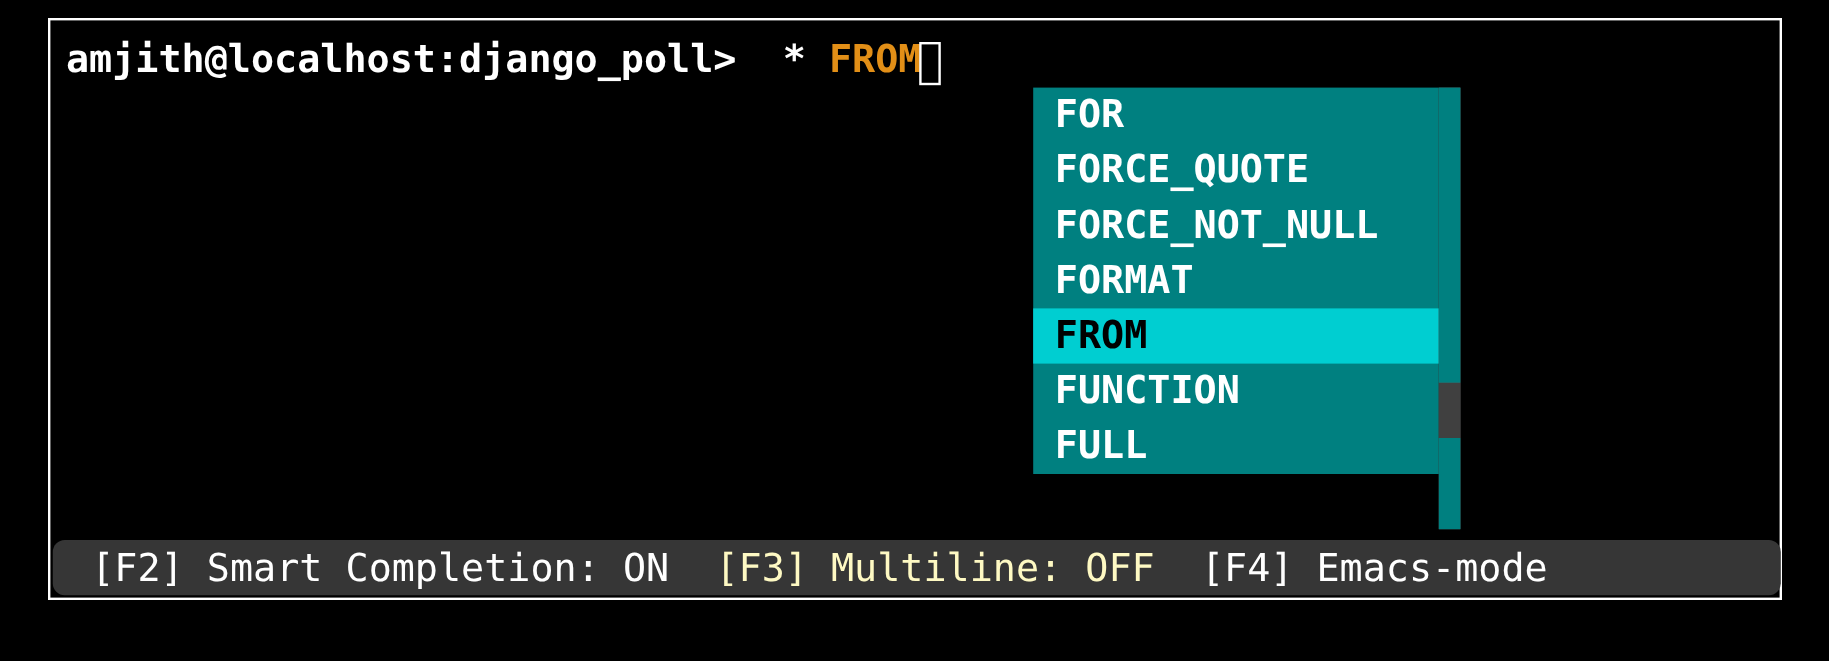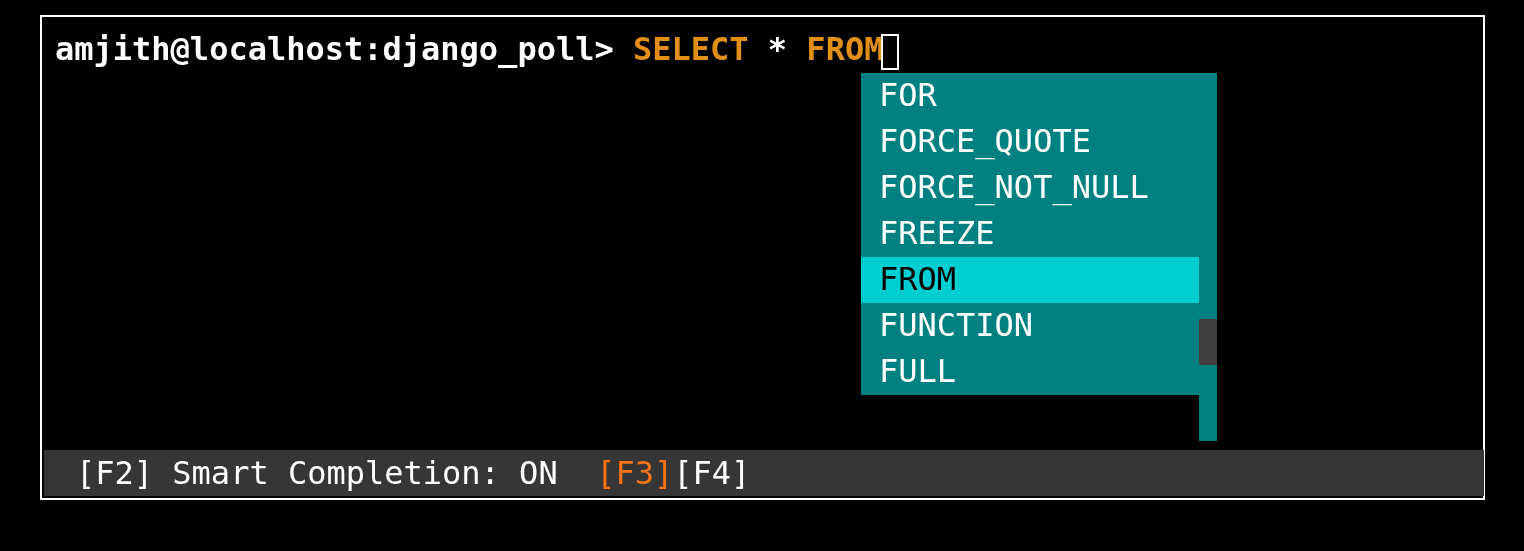--- a/index.html
+++ b/index.html
@@ -23,21 +23,21 @@
       width: 1445px;
       height: 485px;
       border: 2px solid #fff;
       background: #000;
     }
     .prompt-line {
       position: absolute;
       left: 13px;
       top: 13px;
       display: flex;
-      align-items: center;
+      align-items: flex-end;
       white-space: pre;
     }
     .prompt-text {
       color: #fff;
       font-weight: bold;
     }
     .sql-keyword {
       color: #e28f17;
       font-weight: bold;
     }
@@ -59,21 +59,21 @@
     .completion-menu {
       position: absolute;
       left: 819px;
       top: 56px;
       width: 338px;
       background: #008080;
     }
     .completion-item {
       color: #fff;
       padding: 12px 18px;
-      font-weight: normal;
+      font-weight: bold;
       line-height: 1.42;
       height: 46px;
       display: flex;
       align-items: center;
     }
     .completion-item.selected {
       background: #00ced1;
       color: #000;
     }
     .scrollbar-track {
@@ -113,53 +113,54 @@
       left: 2px;
       bottom: 2px;
       width: 1440px;
       height: 46px;
       background: #363636;
       display: flex;
       align-items: center;
       padding-left: 32px;
       white-space: pre;
       font-weight: normal;
+      border-radius: 10px;
     }
     .status-segment {
       display: inline;
     }
     .status-white {
       color: #fff;
     }
     .status-gray {
-      color: #f97316;
+      color: #fef9c3;
     }
   </style>
 </head>
 <body>
 
 <div class="terminal-window">
 
   <div class="prompt-line">
-    <span class="prompt-text">amjith@localhost:django_poll&gt;</span><span class="prompt-text"> </span><span class="sql-keyword">SELECT</span><span class="sql-star"> </span><span class="sql-star">*</span><span class="sql-star"> </span><span class="sql-keyword">FROM</span><span class="cursor"></span>
+    <span class="prompt-text">amjith@localhost:django_poll&gt;</span><span class="prompt-text"> </span><span class="sql-star"> </span><span class="sql-star">*</span><span class="sql-star"> </span><span class="sql-keyword">FROM</span><span class="cursor"></span>
   </div>
 
   <div class="completion-menu">
     <div class="completion-item">FOR</div>
     <div class="completion-item">FORCE_QUOTE</div>
     <div class="completion-item">FORCE_NOT_NULL</div>
-    <div class="completion-item">FREEZE</div>
+    <div class="completion-item">FORMAT</div>
     <div class="completion-item selected">FROM</div>
     <div class="completion-item">FUNCTION</div>
     <div class="completion-item">FULL</div>
   </div>
 
   <div class="scrollbar-track">
     <div class="scrollbar-thumb"></div>
     <div class="scrollbar-thumb-gap"></div>
     <div class="scrollbar-thumb-bottom"></div>
   </div>
 
   <div class="status-bar">
-    <span class="status-segment status-white">[F2]</span><span class="status-segment status-white"> Smart Completion: ON  </span><span class="status-segment status-gray">[F3]</span><span class="status-segment status-white">[F4]</span>
+    <span class="status-segment status-white">[F2]</span><span class="status-segment status-white"> Smart Completion: ON  </span><span class="status-segment status-gray">[F3]</span><span class="status-segment status-gray"> Multiline: OFF  </span><span class="status-segment status-white">[F4]</span><span class="status-segment status-white"> Emacs-mode</span>
   </div>
 
 </div>
 
 </body></html>

